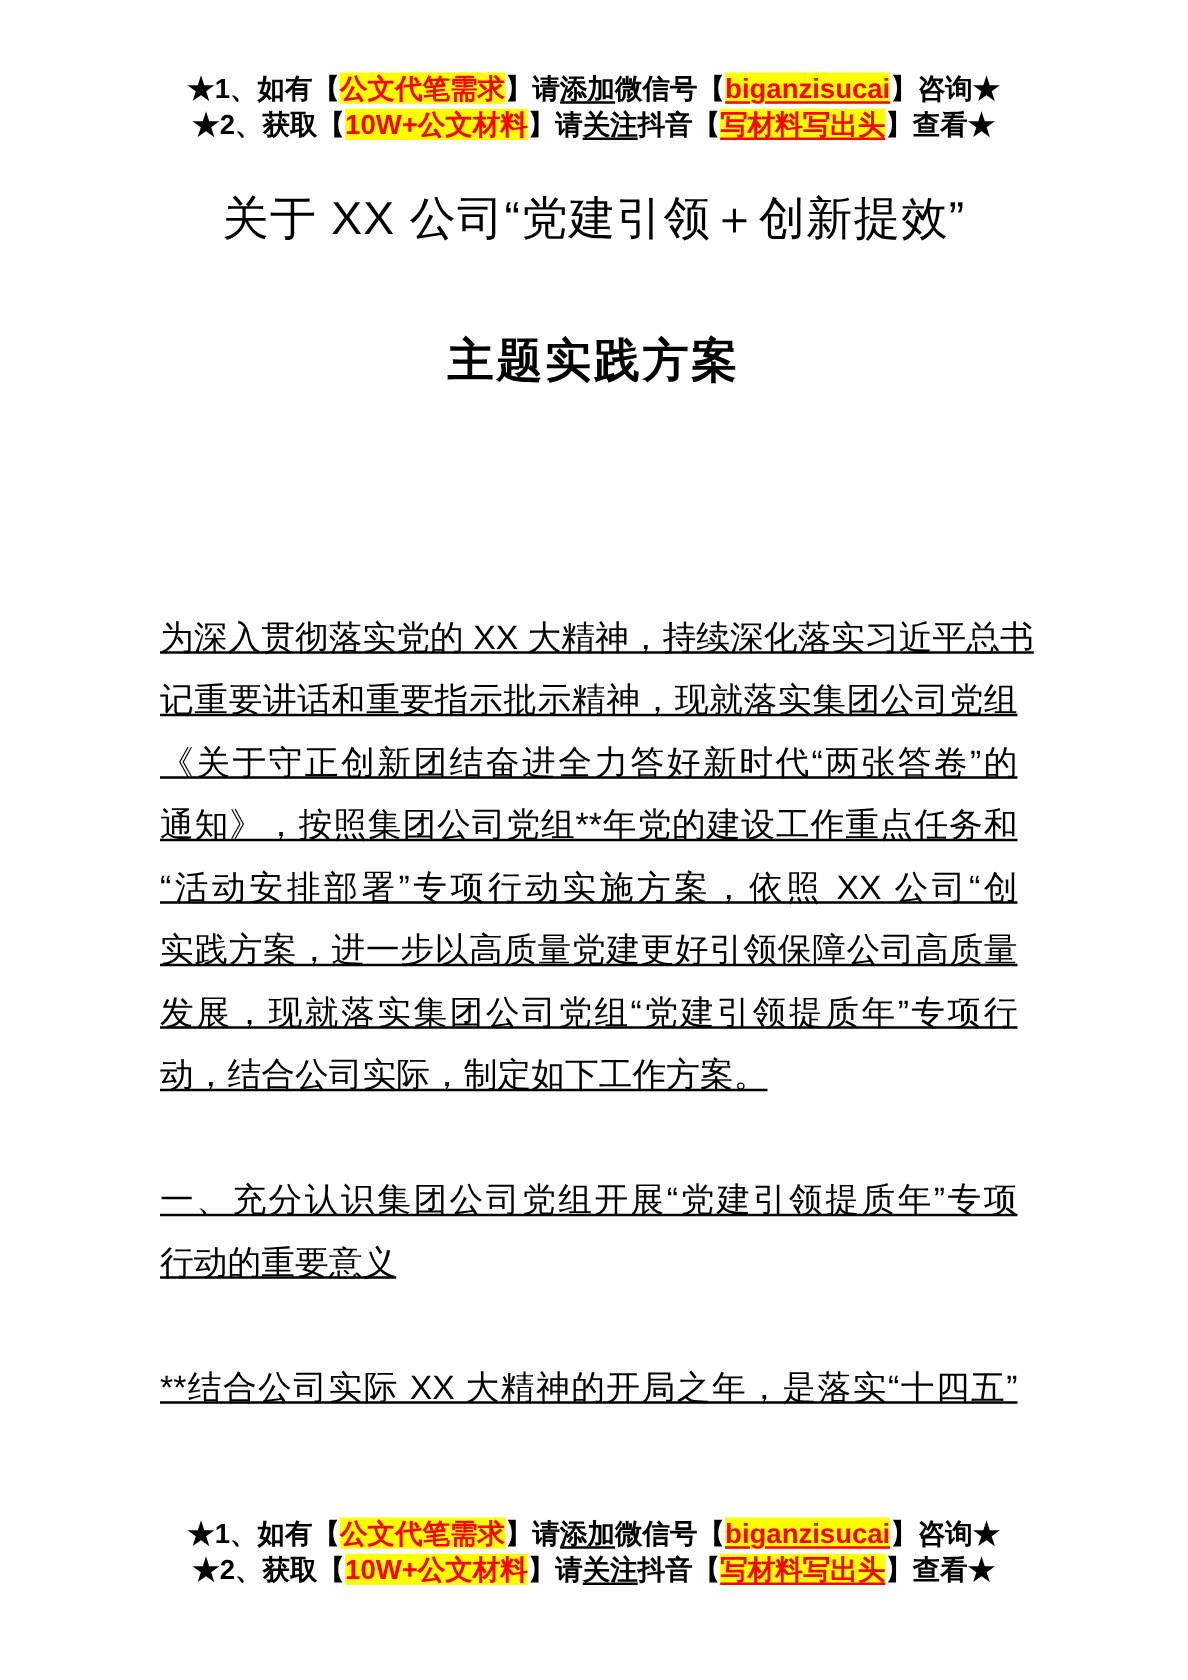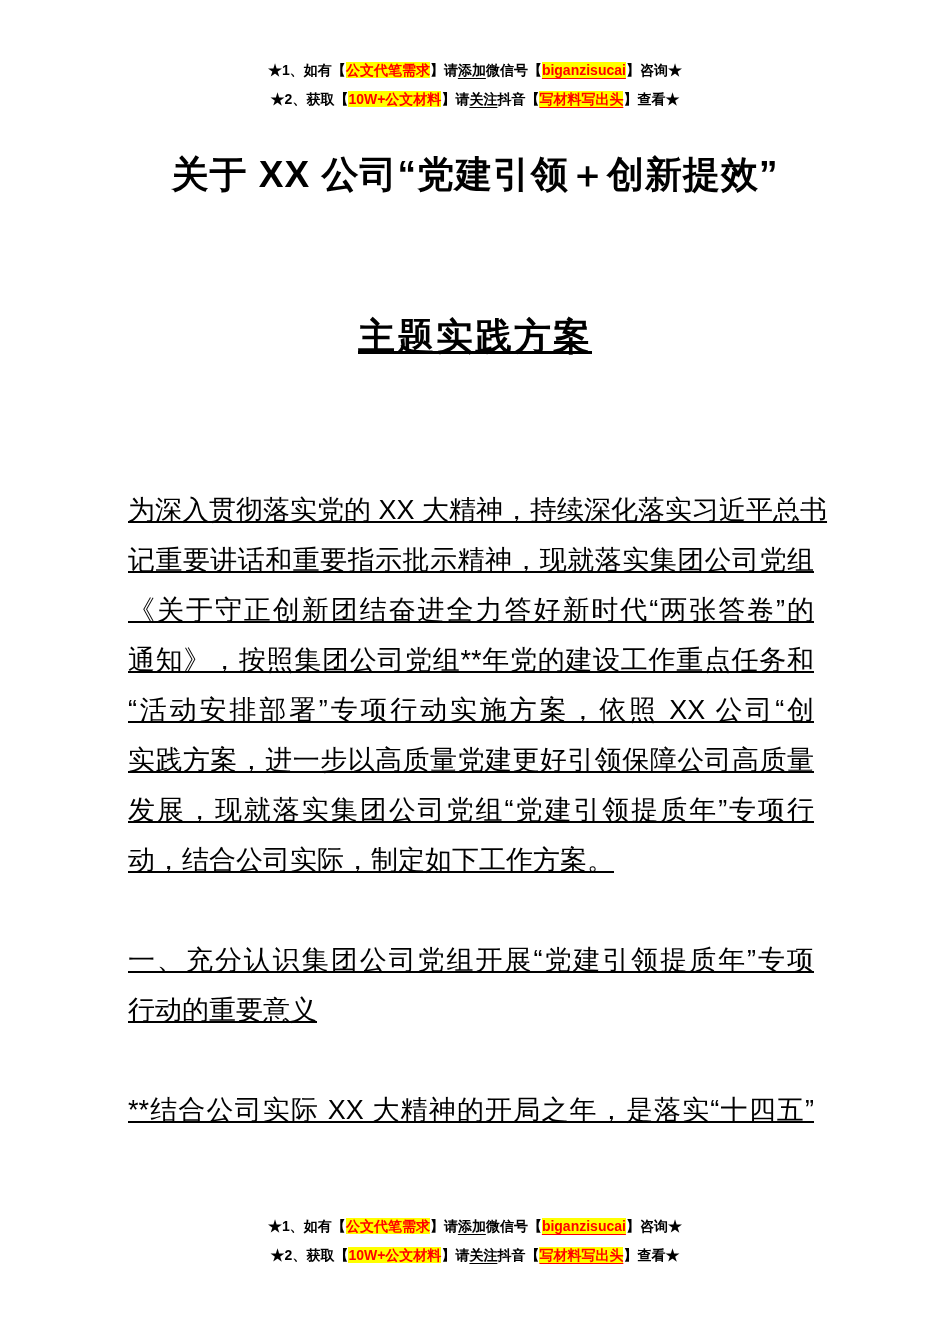--- a/index.html
+++ b/index.html
@@ -14,21 +14,21 @@
     margin: 0 auto;
     background: #ffffff;
     color: #000000;
     font-family: "Liberation Sans", sans-serif;
     overflow: hidden;
   }
   
   .promo {
     text-align: center;
     font-weight: bold;
-    font-size: 14px;
+    font-size: 22px;
   }
   .promo-top { padding-top: 56px; }
   .promo-bottom {
     position: absolute;
     left: 0;
     right: 0;
     top: 1212px;
   }
   .promo-line {
     line-height: 29px;
@@ -48,31 +48,30 @@
     color: #ff0000;
     background: #ffff00;
     text-decoration: underline;
     text-underline-offset: 3px;
   }
   
   .doc-title { text-align: center; }
   .title-line1 {
     margin-top: 36px;
     font-size: 37px;
-    font-weight: bold;
+    font-weight: normal;
     line-height: 50px;
     letter-spacing: 1px;
   }
   .title-line2 {
-    margin-top: 112px;
+    margin-top: 64px;
     font-size: 37px;
     font-weight: bold;
     line-height: 50px;
     letter-spacing: 2px;
-    text-decoration: underline;
   }
   
   .doc-body {
     position: absolute;
     top: 485px;
     left: 128px;
     width: 686px;
     font-size: 27px;
     text-decoration: underline;
   }

